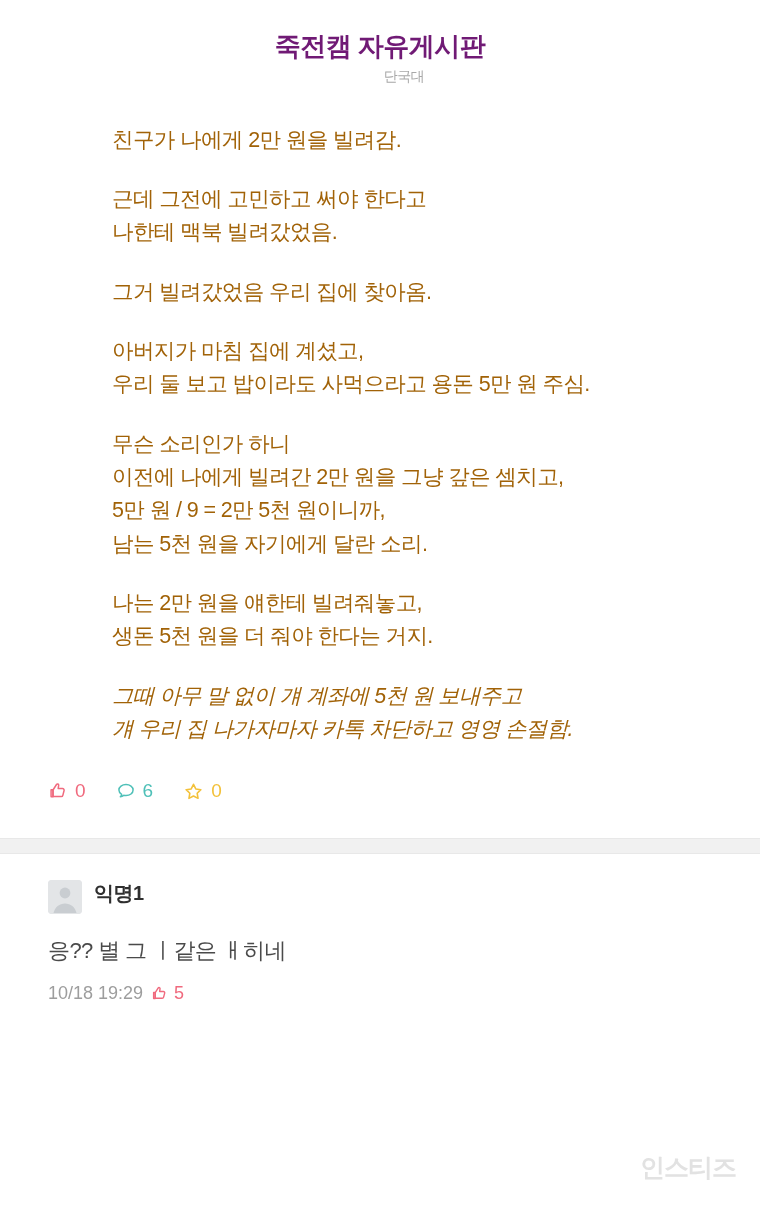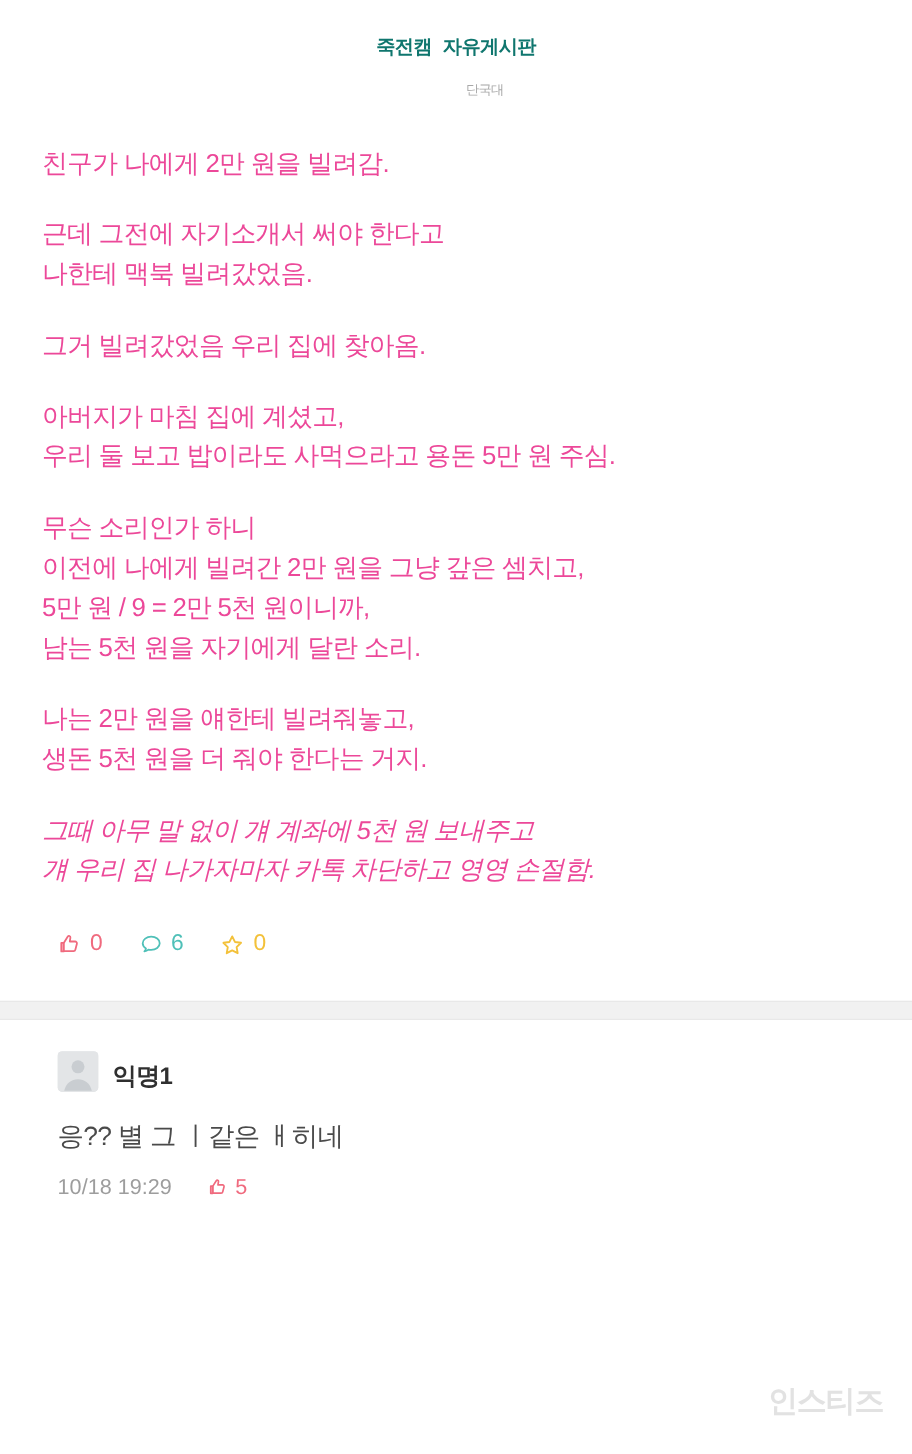--- a/index.html
+++ b/index.html
@@ -22,43 +22,43 @@
     position: relative;
     box-sizing: border-box;
   }
 
   
   .header {
     padding-top: 30px;
     text-align: center;
   }
   .header-title {
-    font-size: 16px;
+    font-size: 26px;
     font-weight: bold;
-    color: #0f766e;
+    color: #701a75;
     letter-spacing: -0.5px;
     line-height: 1.3;
-    font-family: Liberation Mono, monospace;
   }
   .header-sub {
-    margin-top: 16px;
-    font-size: 11px;
+    margin-top: 4px;
+    font-size: 14px;
     color: #a8a8a8;
     letter-spacing: -0.5px;
     padding-left: 48px;
   }
 
   
   .post-body {
     margin-top: 38px;
-    padding: 0 46px 0 35px;
+    padding: 0 46px 0 64px;
     font-size: 21.5px;
     line-height: 1.55;
-    color: #ec4899;
+    color: #a16207;
     letter-spacing: -0.6px;
+    margin-left: 48px;
   }
   .para {
     margin: 0 0 26px 0;
     white-space: pre-line;
   }
   .para:last-child {
     margin-bottom: 0;
     font-style: italic;
   }
 
@@ -92,21 +92,21 @@
     border-top: 1px solid #e8e8e8;
     border-bottom: 1px solid #e8e8e8;
   }
 
   
   .comment {
     padding: 26px 48px 0 48px;
   }
   .comment-head {
     display: flex;
-    align-items: flex-end;
+    align-items: flex-start;
     gap: 12px;
   }
   .avatar {
     width: 34px;
     height: 34px;
     border-radius: 4px;
     background: #e3e5e7;
     display: flex;
     align-items: flex-end;
     justify-content: center;
@@ -122,21 +122,21 @@
     margin-top: 20px;
     font-size: 22px;
     color: #4a4a4a;
     letter-spacing: -0.6px;
     line-height: 1.5;
   }
   .comment-meta {
     margin-top: 16px;
     display: flex;
     align-items: center;
-    gap: 30px;
+    gap: 8px;
     font-size: 18px;
     color: #9d9d9d;
   }
   .comment-like {
     display: flex;
     align-items: center;
     gap: 6px;
     color: #f06a7e;
   }
 
@@ -158,21 +158,21 @@
 
 <div class="page">
 
   <div class="header">
     <div class="header-title">죽전캠 자유게시판</div>
     <div class="header-sub">단국대</div>
   </div>
 
   <div class="post-body">
     <p class="para">친구가 나에게 2만 원을 빌려감.</p>
-    <p class="para">근데 그전에 자기소개서 써야 한다고
+    <p class="para">근데 그전에 고민하고 써야 한다고
 나한테 맥북 빌려갔었음.</p>
     <p class="para">그거 빌려갔었음 우리 집에 찾아옴.</p>
     <p class="para">아버지가 마침 집에 계셨고,
 우리 둘 보고 밥이라도 사먹으라고 용돈 5만 원 주심.</p>
     <p class="para">무슨 소리인가 하니
 이전에 나에게 빌려간 2만 원을 그냥 갚은 셈치고,
 5만 원 / 9 = 2만 5천 원이니까,
 남는 5천 원을 자기에게 달란 소리.</p>
     <p class="para">나는 2만 원을 얘한테 빌려줘놓고,
 생돈 5천 원을 더 줘야 한다는 거지.</p>

